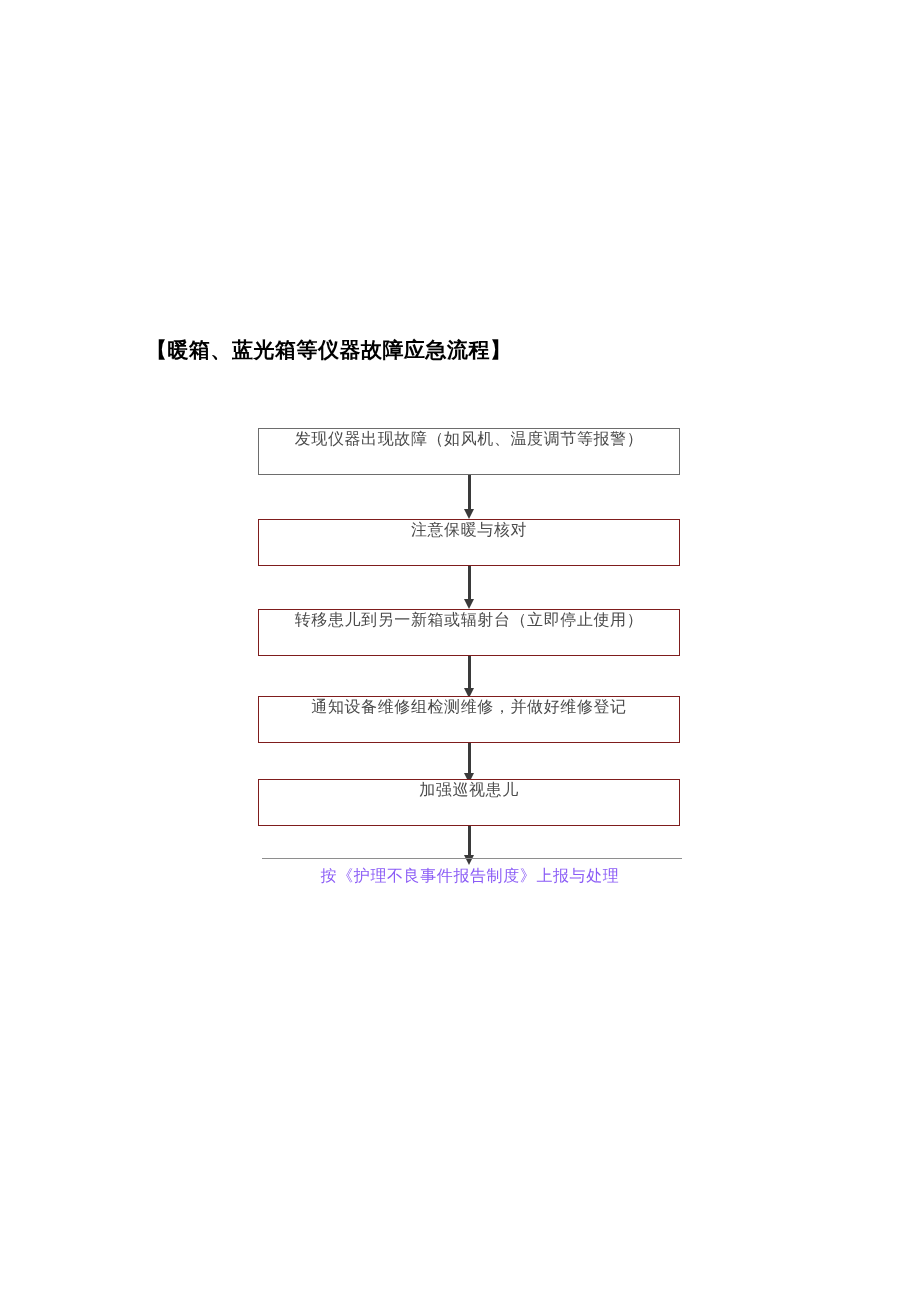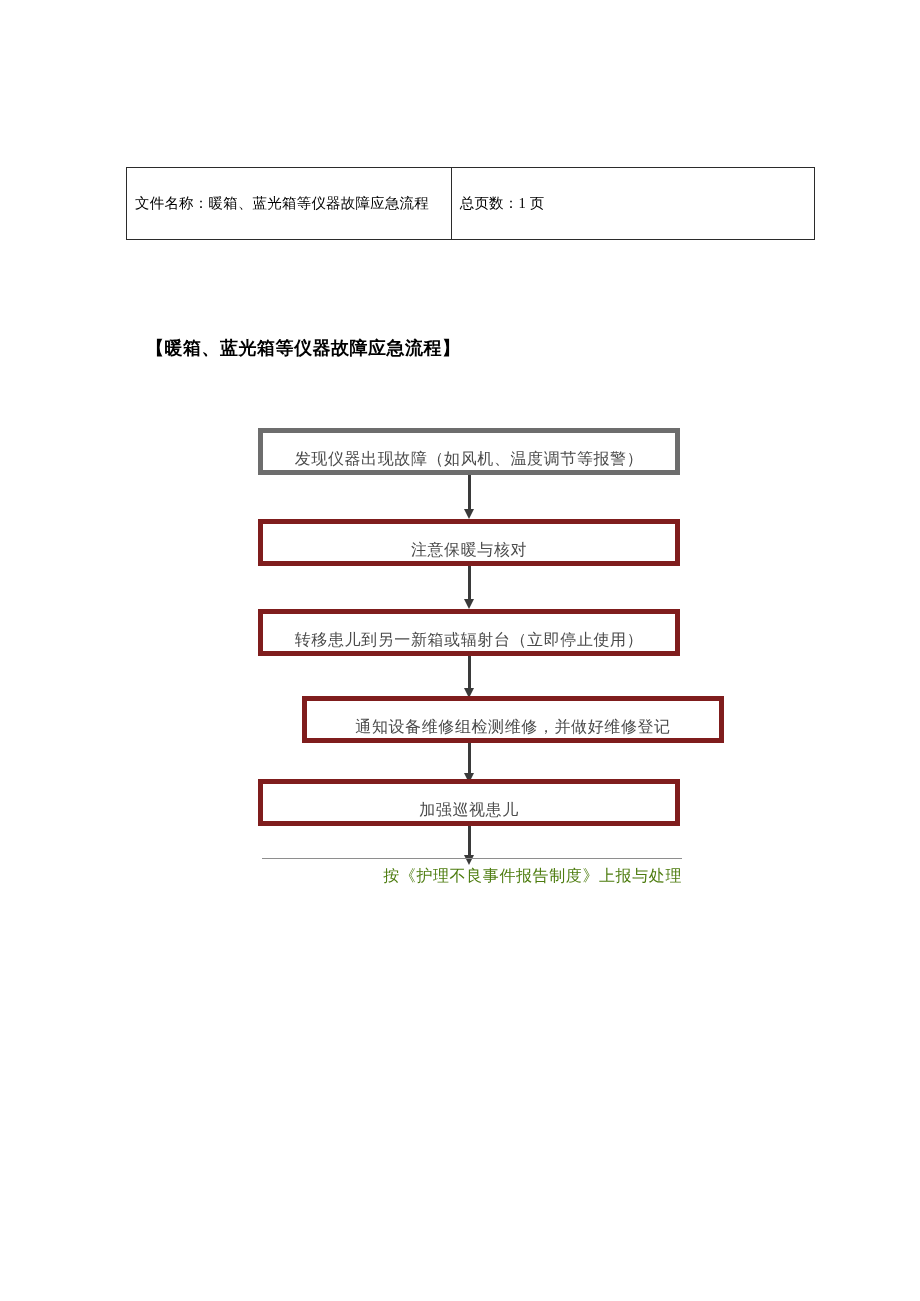--- a/index.html
+++ b/index.html
@@ -41,42 +41,42 @@
   .cell-top { vertical-align: top; padding-top: 7px; }
   .meta-line { display: block; white-space: nowrap; }
   .ascii { font-family: "Liberation Sans", "DejaVu Sans", sans-serif; font-size: 13.5px; }
 
   
   .doc-title {
     position: absolute;
     left: 146px;
     top: 336px;
     font-family: Liberation Serif, serif;
-    font-size: 18px;
+    font-size: 21px;
     font-weight: bold;
     letter-spacing: 0.5px;
     white-space: nowrap;
   }
 
   
   .flow {
     position: absolute;
     left: 258px;
     top: 428px;
     width: 424px;
   }
   .flow-box {
     position: absolute;
     left: 0;
     width: 422px;
     height: 47px;
-    border: 5px solid #7f1d1d;
+    border: 1px solid #7f1d1d;
     box-sizing: border-box;
     display: flex;
-    align-items: flex-end;
+    align-items: flex-start;
     justify-content: center;
     background: #ffffff;
   }
   .flow-box .flow-text {
     font-size: 16px;
     color: #4a4a4a;
     letter-spacing: 0.6px;
     white-space: nowrap;
   }
   .flow-box.strong { border-color: #6d6d6d; }
@@ -103,40 +103,32 @@
     position: absolute;
     left: 4px;
     width: 420px;
     height: 0;
     border-top: 1.5px solid #8e8e8e;
   }
   .flow-tail-text {
     position: absolute;
     left: 0;
     width: 424px;
-    text-align: right;
+    text-align: center;
     font-size: 16px;
-    color: #4d7c0f;
+    color: #8b5cf6;
     letter-spacing: 0.6px;
     white-space: nowrap;
   }
 </style>
 </head>
 <body>
 
 <table class="meta-table">
   <tbody>
-    <tr class="row-2">
-      <td class="col-a" colspan="2">
-        <span>文件名称：暖箱、蓝光箱等仪器故障应急流程</span>
-      </td>
-      <td class="col-c">
-        <span>总页数：1 页</span>
-      </td>
-    </tr>
   </tbody>
 </table>
 
 <div class="doc-title">【暖箱、蓝光箱等仪器故障应急流程】</div>
 
 <div class="flow">
 
   <div class="flow-box strong" style="top:0px;">
     <span class="flow-text">发现仪器出现故障（如风机、温度调节等报警）</span>
   </div>
@@ -145,21 +137,21 @@
   <div class="flow-box" style="top:91px;">
     <span class="flow-text">注意保暖与核对</span>
   </div>
   <div class="flow-arrow" style="top:138px; height:34px;"></div>
 
   <div class="flow-box" style="top:181px;">
     <span class="flow-text">转移患儿到另一新箱或辐射台（立即停止使用）</span>
   </div>
   <div class="flow-arrow" style="top:228px; height:33px;"></div>
 
-  <div class="flow-box" style="top:268px;margin-left:44px;">
+  <div class="flow-box" style="top:268px;">
     <span class="flow-text">通知设备维修组检测维修，并做好维修登记</span>
   </div>
   <div class="flow-arrow" style="top:315px; height:31px;"></div>
 
   <div class="flow-box" style="top:351px;font-family:Liberation Serif, serif;">
     <span class="flow-text">加强巡视患儿</span>
   </div>
   <div class="flow-arrow" style="top:398px; height:30px;"></div>
 
   <div class="flow-rule" style="top:430px;"></div>

